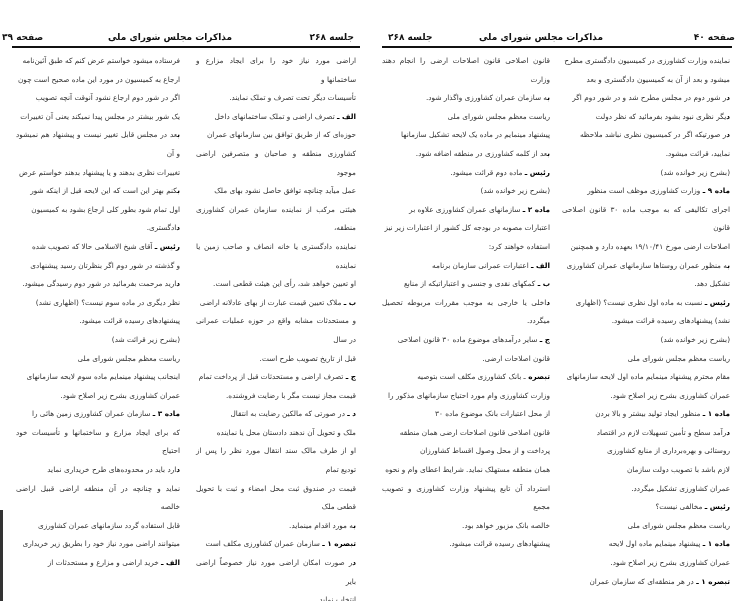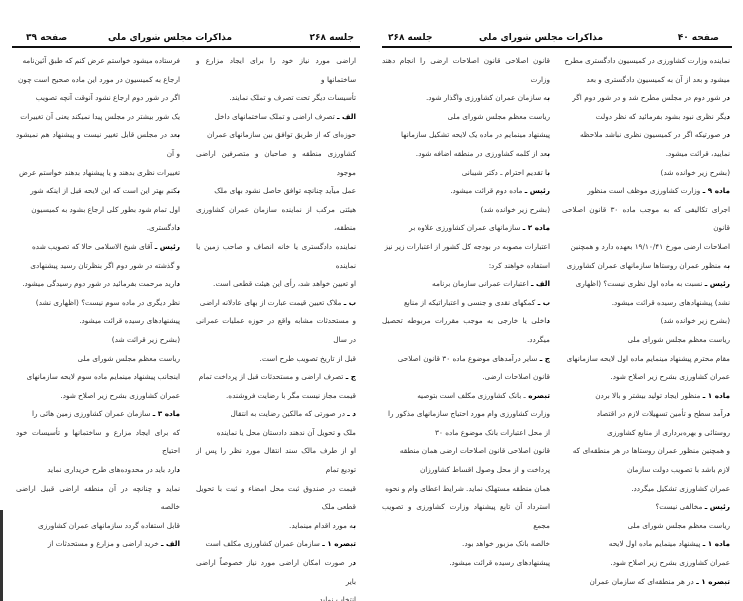--- a/index.html
+++ b/index.html
@@ -15,21 +15,21 @@
   .col b{color:#000;}
   .scan-edge{position:absolute;left:0;top:510px;width:3px;height:91px;background:#333;}
 </style>
 </head>
 <body>
 
 <div class="page page-left">
   <div class="header" style="left:0;width:372px;">
     <span style="position:absolute;right:18px;">جلسه ۲۶۸</span>
     <span style="position:absolute;right:140px;">مذاکرات مجلس شورای ملی</span>
-    <span style="position:absolute;left:26px;">صفحه ۳۹</span>
+    <span style="position:absolute;left:2px;">صفحه ۳۹</span>
   </div>
   <div class="hdr-rule" style="left:12px;width:348px;"></div>
 
   <div class="col" style="left:196px;width:160px;" id="lp-rc">
       <p>اراضی مورد نیاز خود را برای ایجاد مزارع و ساختمانها و</p>
       <p>تأسیسات دیگر تحت تصرف و تملک نمایند.</p>
       <p><b>الف ـ</b> تصرف اراضی و تملک ساختمانهای داخل</p>
       <p>حوزه‌ای که از طریق توافق بین سازمانهای عمران</p>
       <p>کشاورزی منطقه و صاحبان و متصرفین اراضی موجود</p>
       <p>عمل میآید چنانچه توافق حاصل نشود بهای ملک</p>
@@ -67,70 +67,70 @@
       <p>پیشنهادهای رسیده قرائت میشود.</p>
       <p class="c">(بشرح زیر قرائت شد)</p>
       <p class="c">ریاست معظم مجلس شورای ملی</p>
       <p>اینجانب پیشنهاد مینمایم ماده سوم لایحه سازمانهای</p>
       <p>عمران کشاورزی بشرح زیر اصلاح شود.</p>
       <p><b>ماده ۳ ـ</b> سازمان عمران کشاورزی زمین هائی را</p>
       <p>که برای ایجاد مزارع و ساختمانها و تأسیسات خود احتیاج</p>
       <p><b>د</b>ارد باید در محدوده‌های طرح خریداری نماید</p>
       <p>نماید و چنانچه در آن منطقه اراضی قبیل اراضی خالصه</p>
       <p>قابل استفاده گردد سازمانهای عمران کشاورزی</p>
+      <p>میتوانند اراضی مورد نیاز خود را بطریق زیر خریداری</p>
       <p><b>الف ـ</b> خرید اراضی و مزارع و مستحدثات از</p>
     </div>
   <div class="scan-edge"></div>
 </div>
 
 <div class="page page-right">
   <div class="header" style="left:0;width:371px;">
-    <span style="position:absolute;right:24px;">صفحه ۴۰</span>
+    <span style="position:absolute;right:8px;">صفحه ۴۰</span>
     <span style="position:absolute;right:140px;">مذاکرات مجلس شورای ملی</span>
     <span style="position:absolute;left:16px;">جلسه ۲۶۸</span>
   </div>
   <div class="hdr-rule" style="left:10px;width:350px;"></div>
 
   <div class="col" style="left:190px;width:168px;" id="rp-rc">
       <p>نماینده وزارت کشاورزی در کمیسیون دادگستری مطرح</p>
       <p>میشود و بعد از آن به کمیسیون دادگستری و بعد</p>
       <p><b>د</b>ر شور دوم در مجلس مطرح شد و در شور دوم اگر</p>
       <p><b>د</b>یگر نظری نبود بشود بفرمائید که نظر دولت</p>
       <p><b>د</b>ر صورتیکه اگر در کمیسیون نظری نباشد ملاحظه</p>
       <p>نمایید، قرائت میشود.</p>
       <p class="c">(بشرح زیر خوانده شد)</p>
       <p><b>ماده ۹ ـ</b> وزارت کشاورزی موظف است منظور</p>
       <p>اجرای تکالیفی که به موجب ماده ۳۰ قانون اصلاحی قانون</p>
       <p>اصلاحات ارضی مورخ ۱۹/۱۰/۴۱ بعهده دارد و همچنین</p>
       <p><b>ب</b>ه منظور عمران روستاها سازمانهای عمران کشاورزی</p>
+      <p>تشکیل دهد.</p>
       <p><b>رئیس ـ</b> نسبت به ماده اول نظری نیست؟ (اظهاری</p>
       <p>نشد) پیشنهادهای رسیده قرائت میشود.</p>
       <p class="c">(بشرح زیر خوانده شد)</p>
       <p class="c">ریاست معظم مجلس شورای ملی</p>
       <p>مقام محترم پیشنهاد مینمایم ماده اول لایحه سازمانهای</p>
       <p>عمران کشاورزی بشرح زیر اصلاح شود.</p>
       <p><b>ماده ۱ ـ</b> منظور ایجاد تولید بیشتر و بالا بردن</p>
       <p><b>د</b>رآمد سطح و تأمین تسهیلات لازم در اقتصاد</p>
       <p>روستائی و بهره‌برداری از منابع کشاورزی</p>
-      <p>و همچنین منظور عمران روستاها در هر منطقه‌ای که</p>
       <p>لازم باشد با تصویب دولت سازمان</p>
       <p>عمران کشاورزی تشکیل میگردد.</p>
       <p><b>رئیس ـ</b> مخالفی نیست؟</p>
       <p class="c">ریاست معظم مجلس شورای ملی</p>
       <p><b>ماده ۱ ـ</b> پیشنهاد مینمایم ماده اول لایحه</p>
       <p>عمران کشاورزی بشرح زیر اصلاح شود.</p>
       <p><b>تبصره ۱ ـ</b> در هر منطقه‌ای که سازمان عمران</p>
     </div>
   <div class="col" style="left:10px;width:168px;" id="rp-lc">
       <p>قانون اصلاحی قانون اصلاحات ارضی را انجام دهند وزارت</p>
       <p><b>ب</b>ه سازمان عمران کشاورزی واگذار شود.</p>
       <p class="c">ریاست معظم مجلس شورای ملی</p>
       <p>پیشنهاد مینمایم در ماده یک لایحه تشکیل سازمانها</p>
       <p><b>ب</b>عد از کلمه کشاورزی در منطقه اضافه شود.</p>
-      <p><b>ب</b>ا تقدیم احترام ـ دکتر شیبانی</p>
       <p><b>رئیس ـ</b> ماده دوم قرائت میشود.</p>
       <p class="c">(بشرح زیر خوانده شد)</p>
       <p><b>ماده ۲ ـ</b> سازمانهای عمران کشاورزی علاوه بر</p>
       <p>اعتبارات مصوبه در بودجه کل کشور از اعتبارات زیر نیز</p>
       <p>استفاده خواهند کرد:</p>
       <p><b>الف ـ</b> اعتبارات عمرانی سازمان برنامه</p>
       <p><b>ب ـ</b> کمکهای نقدی و جنسی و اعتباراتیکه از منابع</p>
       <p><b>د</b>اخلی یا خارجی به موجب مقررات مربوطه تحصیل میگردد.</p>
       <p><b>ج ـ</b> سایر درآمدهای موضوع ماده ۳۰ قانون اصلاحی</p>
       <p>قانون اصلاحات ارضی.</p>

